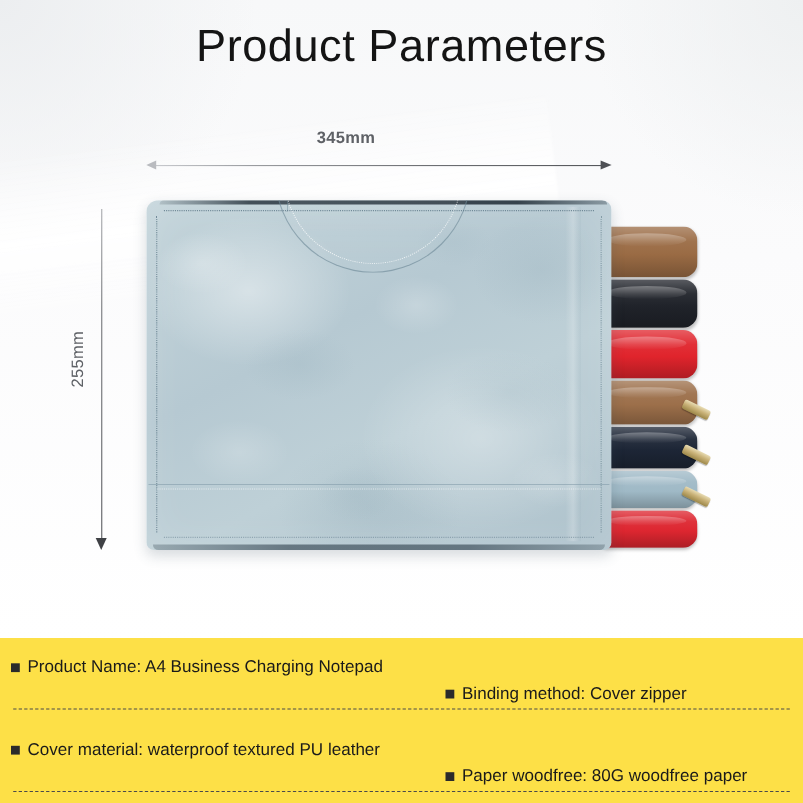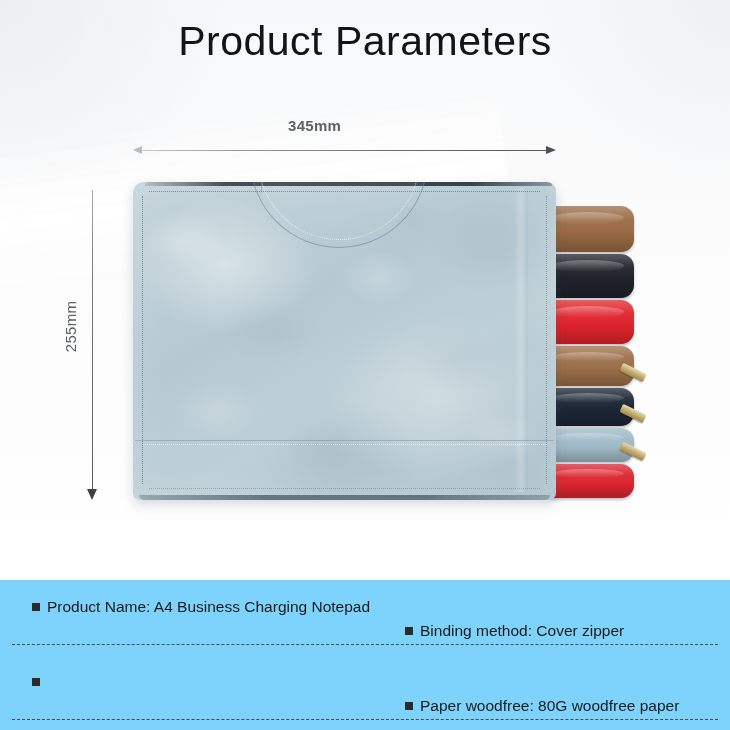--- a/index.html
+++ b/index.html
@@ -11,21 +11,21 @@
     height: 730px;
     overflow: hidden;
     font-family: "Liberation Sans", sans-serif;
     background: #ffffff;
   }
 
   #page {
     position: relative;
     width: 730px;
     height: 730px;
-    background: #7dd3fc;
+    background: #fde047;
     overflow: hidden;
   }
 
   
   .bg-base {
     position: absolute;
     left: 0; top: 0;
     width: 730px; height: 580px;
     background:
       linear-gradient(180deg, #f7f8f9 0%, #fbfbfc 40%, #ffffff 100%);
@@ -317,21 +317,21 @@
     align-items: center;
     height: 38px;
   }
   .spec-cell {
     display: flex;
     align-items: center;
     font-size: 15.5px;
     color: #1a1a1a;
     white-space: nowrap;
   }
-  .spec-cell.left  { width: 395px; padding-left: 32px; box-sizing: border-box; }
+  .spec-cell.left  { width: 395px; padding-left: 10px; box-sizing: border-box; }
   .spec-cell.right { padding-left: 10px; margin-top: 47px; }
   .bullet {
     display: inline-block;
     width: 8px;
     height: 8px;
     background: #2b2b2b;
     margin-right: 7px;
     flex: none;
   }
   .divider {
@@ -408,20 +408,21 @@
       </div>
     </div>
 
     <div class="gap"></div>
     <div class="divider"></div>
     <div class="gap"></div>
 
     <div class="spec-row">
       <div class="spec-cell left">
         <span class="bullet"></span>
+        <span>Cover material: waterproof textured PU leather</span>
       </div>
       <div class="spec-cell right">
         <span class="bullet"></span>
         <span>Paper woodfree: 80G woodfree paper</span>
       </div>
     </div>
 
     <div class="gap"></div>
     <div class="divider"></div>
 

